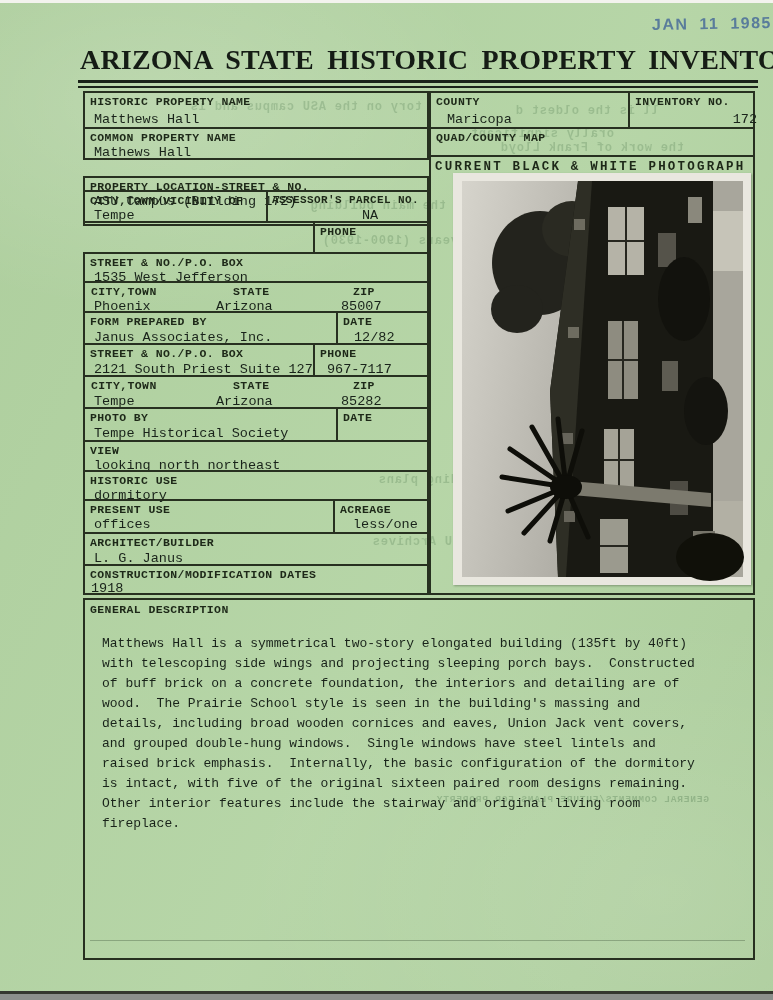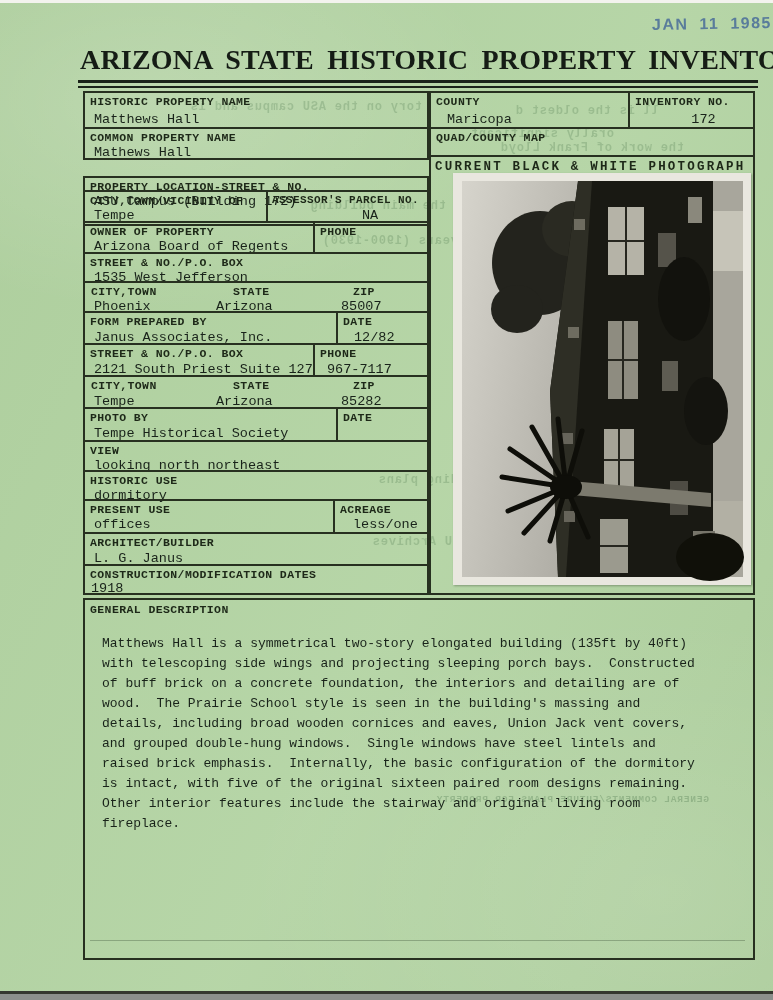--- a/index.html
+++ b/index.html
@@ -101,24 +101,20 @@
       <span class="val">ASU Campus (Building 172)</span>
     </div>
     <div class="cell" style="left:83px;top:187px;width:185px;height:33px">
       <span class="lbl">CITY,TOWN/VICINITY OF</span>
       <span class="val">Tempe</span>
     </div>
     <div class="cell" style="left:266px;top:187px;width:163px;height:33px">
       <span class="lbl" style="font-size:11px;left:4px">ASSESSOR'S PARCEL NO.</span>
       <span class="val" style="left:94px">NA</span>
     </div>
-    <div class="cell" style="left:83px;top:218px;width:232px;height:33px">
-      <span class="lbl">OWNER OF PROPERTY</span>
-      <span class="val">Arizona Board of Regents</span>
-    </div>
     <div class="cell" style="left:313px;top:218px;width:116px;height:33px">
       <span class="lbl">PHONE</span>
       <span class="val"></span>
     </div>
     <div class="cell" style="left:83px;top:249px;width:346px;height:31px">
       <span class="lbl">STREET &amp; NO./P.O. BOX</span>
       <span class="val">1535 West Jefferson</span>
     </div>
     <div class="cell" style="left:83px;top:278px;width:346px;height:32px">
       <span class="sp slbl" style="left:6px">CITY,TOWN</span>
@@ -184,21 +180,21 @@
       <span class="lbl">CONSTRUCTION/MODIFICATION DATES</span>
       <span class="val" style="left:6px;top:15px">1918</span>
     </div>
 
     <div class="cell" style="left:429px;top:88px;width:201px;height:38px">
       <span class="lbl">COUNTY</span>
       <span class="val v38" style="left:16px">Maricopa</span>
     </div>
     <div class="cell" style="left:628px;top:88px;width:127px;height:38px">
       <span class="lbl">INVENTORY NO.</span>
-      <span class="val v38" style="left:12px;width:100%;text-align:center">172</span>
+      <span class="val v38" style="left:4px;width:100%;text-align:right">172</span>
     </div>
     <div class="cell" style="left:429px;top:124px;width:326px;height:30px">
       <span class="lbl">QUAD/COUNTY MAP</span>
       <span class="val"></span>
     </div>
     <div class="cell" style="left:429px;top:152px;width:326px;height:440px">
       <span class="lbl" style="font-size:12.5px;letter-spacing:2.2px;left:4px;top:3px">CURRENT BLACK &amp; WHITE PHOTOGRAPH</span>
     </div>
 
     <svg class="photo" viewBox="0 0 298 412" role="img">

